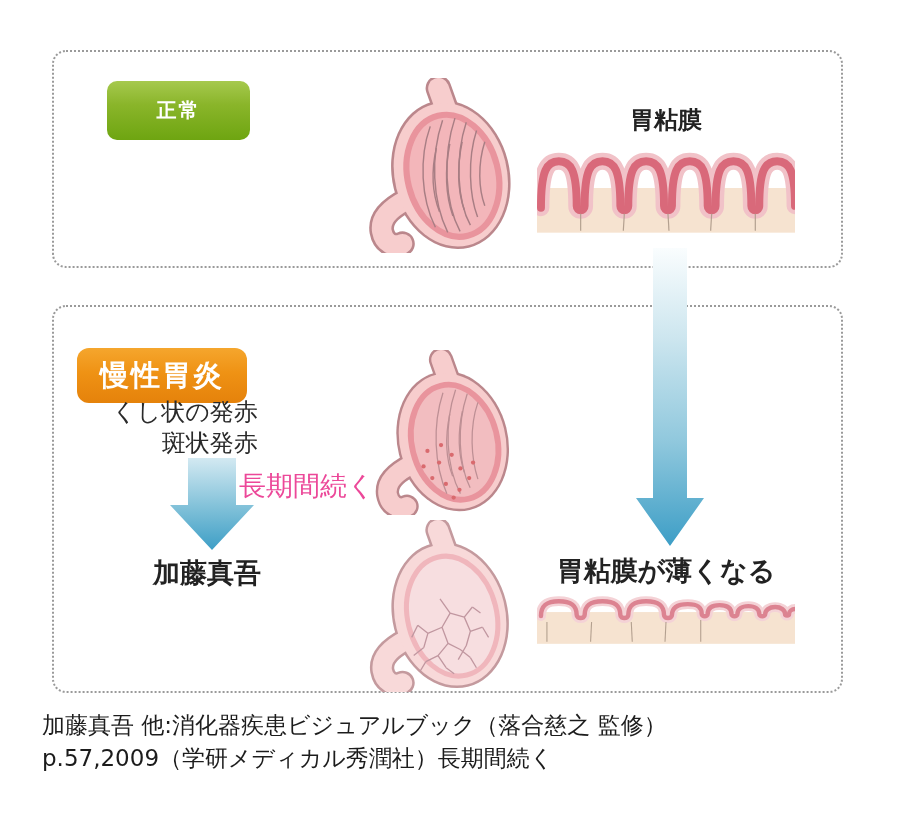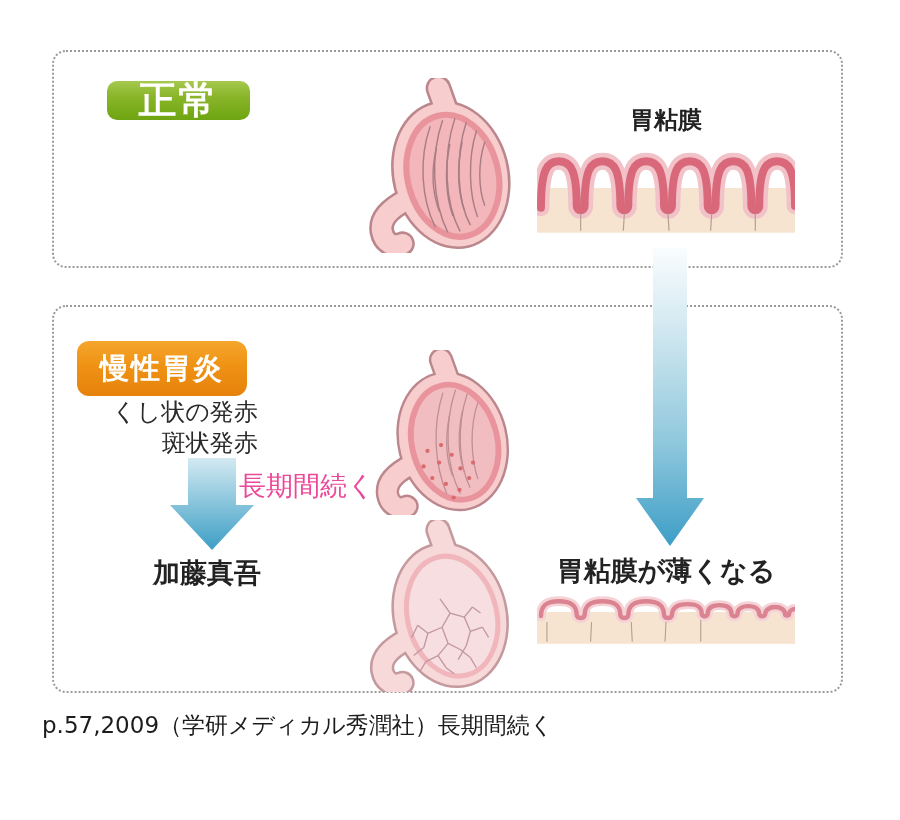--- a/index.html
+++ b/index.html
@@ -4,23 +4,23 @@
 <style>
   html,body{margin:0;padding:0;background:#fff;}
   .canvas{position:relative;width:900px;height:820px;background:#ffffff;overflow:hidden;
           font-family:"DejaVu Sans","Liberation Sans",sans-serif;color:#222;}
   .abs{position:absolute;}
   .box{position:absolute;border:2px dotted #9a9a9a;border-radius:14px;background:transparent;}
   .box-normal{left:52px;top:50px;width:787px;height:214px;}
   .box-chronic{left:52px;top:305px;width:787px;height:384px;}
   .badge{position:absolute;display:flex;align-items:center;justify-content:center;
          color:#fff;font-weight:bold;letter-spacing:2px;}
-  .badge-green{left:107px;top:81px;width:143px;height:39px;font-size:38px;border-radius:10px;
+  .badge-green{left:107px;top:81px;width:143px;height:59px;font-size:20px;border-radius:10px;
        background:linear-gradient(180deg,#a6c94e 0%,#8ab52a 40%,#6ea511 100%);}
-  .badge-orange{left:77px;top:341px;width:170px;height:55px;font-size:29px;border-radius:12px;
+  .badge-orange{left:77px;top:348px;width:170px;height:55px;font-size:29px;border-radius:12px;
        background:linear-gradient(180deg,#f5a62d 0%,#ef9214 45%,#e5820b 100%);}
   .mucosa-label{left:537px;top:104px;width:258px;text-align:center;font-size:24px;font-weight:bold;}
   .findings{left:112px;top:397px;font-size:24px;line-height:31px;font-weight:500;color:#2a2a2a;text-align:right;}
   .duration{left:239px;top:468px;font-size:27px;font-weight:500;color:#ec4899;}
   .atrophic-title{left:87px;top:555px;width:240px;text-align:center;font-size:27px;font-weight:bold;}
   .atrophic-desc{left:90px;top:589px;font-size:23px;line-height:30px;color:#2a2a2a;}
   .result-label{left:537px;top:553px;width:258px;text-align:center;font-size:27px;font-weight:bold;}
   .citation{left:42px;top:709px;font-size:23px;line-height:33px;color:#1c1c1c;}
   svg.abs{display:block;}
 </style>
@@ -164,16 +164,17 @@
     <g stroke="#b3a08f" stroke-width="1.1">
       <line x1="10" y1="26" x2="10" y2="46"></line>
       <line x1="55" y1="26" x2="54" y2="46"></line>
       <line x1="95" y1="26" x2="96" y2="46"></line>
       <line x1="130" y1="26" x2="129" y2="46"></line>
       <line x1="165" y1="24" x2="165" y2="46"></line>
     </g>
   </svg>
 
   <div class="abs citation">
+    <div>加藤真吾 他:消化器疾患ビジュアルブック（落合慈之 監修）</div>
     <div>p.57,2009（学研メディカル秀潤社）長期間続く</div>
   </div>
 
 </div>
 
 </body></html>

